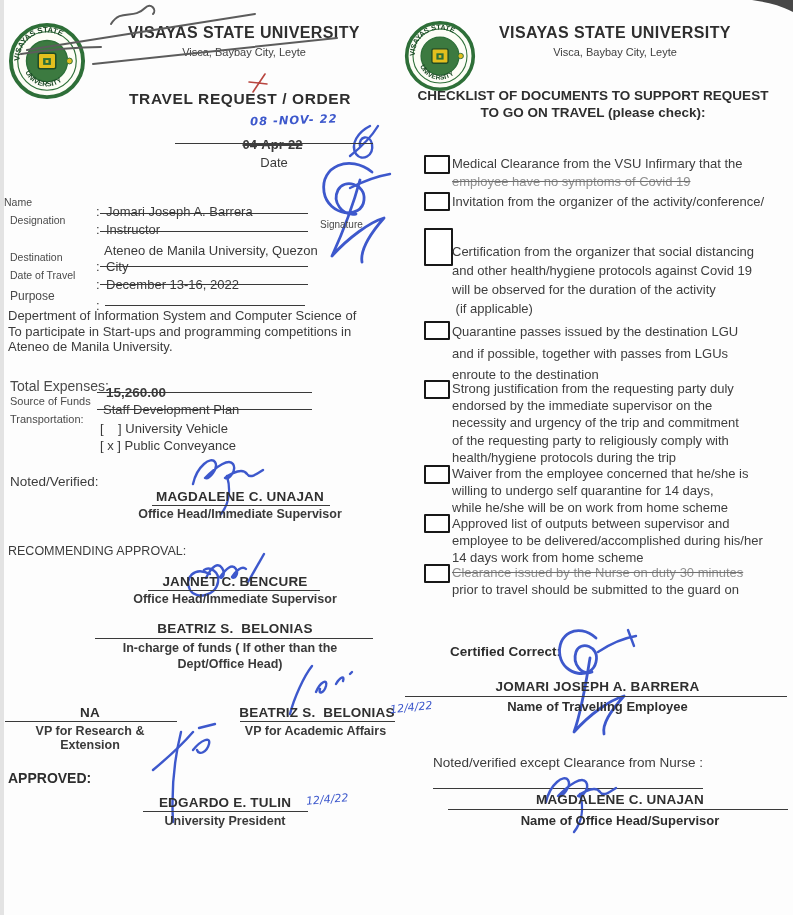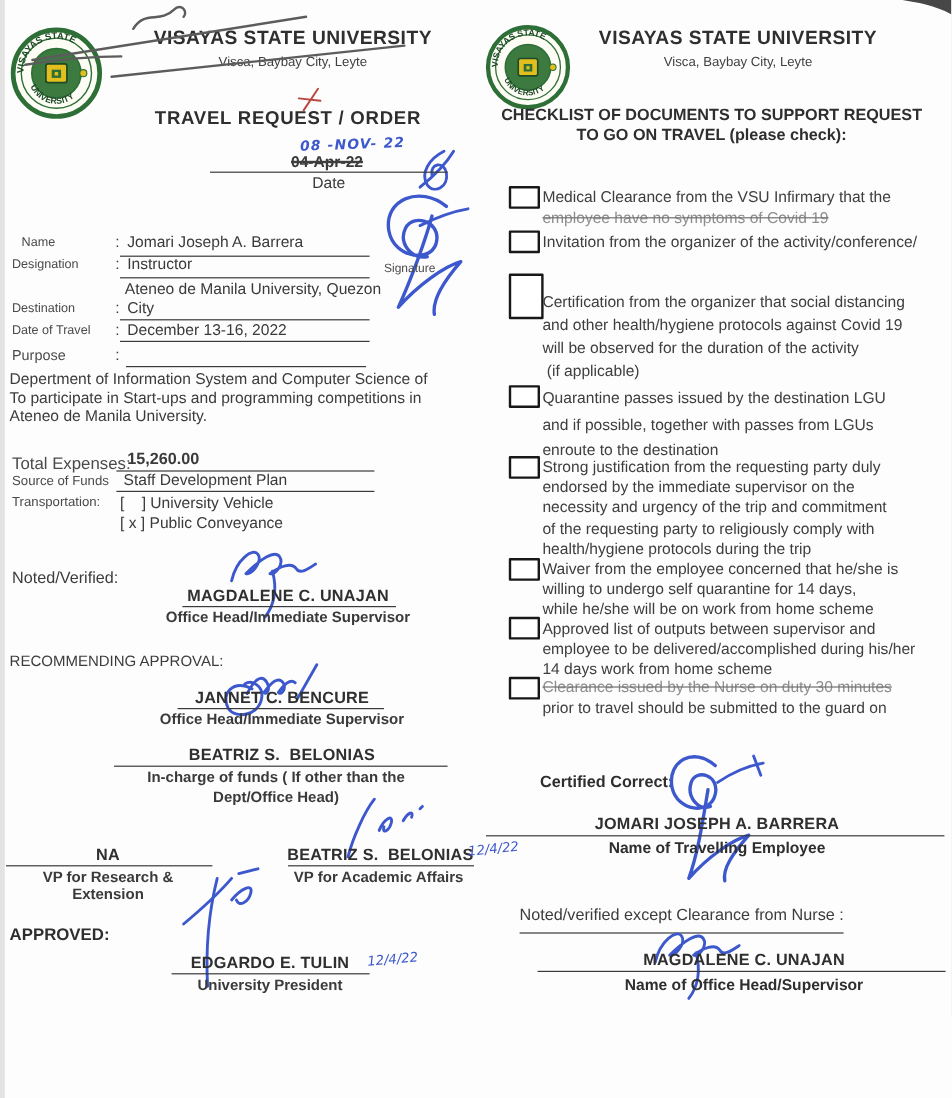--- a/index.html
+++ b/index.html
@@ -3,21 +3,21 @@
 <meta charset="utf-8">
 <style>
   html,body{margin:0;padding:0;background:#eee;}
   .page{position:relative;width:793px;height:915px;background:#fdfdfd;
         font-family:"Liberation Sans",sans-serif;color:#3c3c3c;overflow:hidden;}
   .edge{position:absolute;left:0;top:0;width:4px;height:915px;background:#e3e3e3;}
   .abs{position:absolute;}
   .c{text-align:center;}
   .b{font-weight:bold;}
   .lab{font-size:10.5px;color:#4a4a4a;}
-  .val{font-size:13px;color:#3a3a3a;}
+  .val{font-size:13px;color:#3a3a3a;margin-top:10px;}
   .univ{font-size:16px;font-weight:bold;color:#2f2f2f;letter-spacing:.4px;}
   .addr{font-size:11px;color:#3f3f3f;}
   .ftitle{font-size:15.5px;font-weight:bold;color:#2e2e2e;letter-spacing:.6px;}
   .name{font-weight:bold;font-size:13.5px;color:#2f2f2f;letter-spacing:.2px;}
   .sub{font-size:12.5px;color:#3a3a3a;font-weight:bold;}
   .ln{position:absolute;border-top:1.6px solid #3a3a3a;height:0;}
   .cb{position:absolute;width:22px;height:15px;border:2.6px solid #181818;background:#fff;border-radius:1px;}
   .ckl{font-size:13px;color:#3e3e3e;width:338px;}
   .struck{color:#8e8e8e;text-decoration:line-through;text-decoration-color:#707070;}
   .strikedate{text-decoration:line-through;text-decoration-thickness:1.8px;text-decoration-color:#3f3f3f;}
@@ -80,21 +80,21 @@
   </svg>
   <div class="ln" style="left:175px;top:143px;width:198px"></div>
   <div class="abs val c" style="left:175px;top:145px;width:198px">Date</div>
 
   <svg class="abs sig" style="left:298px;top:158px" width="100" height="112" viewBox="0 0 100 112">
     <path style="stroke-width:2.8" d="M74 14 C52 -4 22 8 26 34 C30 58 64 62 66 42 C68 26 46 20 40 32 C34 44 44 58 58 56"></path>
     <path style="stroke-width:2.8" d="M62 22 C56 44 44 76 34 98 C50 80 72 64 86 60 C72 76 62 92 64 104"></path>
     <path d="M52 30 C64 24 80 18 92 16"></path>
   </svg>
 
-  <div class="abs lab" style="left:18px;top:196px">Name</div>
+  <div class="abs lab" style="left:4px;top:196px">Name</div>
   <div class="abs val" style="left:96px;top:194px">:</div>
   <div class="abs val" style="left:106px;top:194px">Jomari Joseph A. Barrera</div>
   <div class="ln" style="left:100px;top:213px;width:208px"></div>
 
   <div class="abs lab" style="left:10px;top:214px">Designation</div>
   <div class="abs val" style="left:96px;top:212px">:</div>
   <div class="abs val" style="left:106px;top:212px">Instructor</div>
   <div class="ln" style="left:100px;top:231px;width:208px"></div>
   <div class="abs" style="left:320px;top:219px;font-size:10px;color:#4a4a4a">Signature</div>
 
@@ -247,21 +247,21 @@
   <svg class="abs sig" style="left:540px;top:622px" width="115" height="122" viewBox="0 0 115 122">
     <path style="stroke-width:2.8" d="M56 16 C38 0 16 12 20 34 C24 54 52 58 56 40 C60 24 40 18 36 30 C32 42 42 54 52 50"></path>
     <path style="stroke-width:2.8" d="M50 36 C46 60 42 88 34 110 C50 92 70 78 84 74 C70 90 62 102 64 112"></path>
     <path d="M58 30 C70 22 84 16 96 14"></path>
     <path d="M88 8 L94 24"></path>
   </svg>
   <div class="abs name c" style="left:405px;top:679px;width:385px">JOMARI JOSEPH A. BARRERA</div>
   <div class="ln" style="left:405px;top:696px;width:382px"></div>
   <div class="abs c b" style="left:405px;top:699px;width:385px;font-size:13px;color:#2e2e2e">Name of Travelling Employee</div>
 
-  <div class="abs" style="left:433px;top:755px;font-size:13.5px;border-bottom:1.4px solid #3a3a3a;padding-bottom:7px">Noted/verified except Clearance from Nurse :</div>
+  <div class="abs" style="left:433px;top:755px;font-size:13.5px;border-bottom:1.4px solid #3a3a3a;padding-bottom:18px">Noted/verified except Clearance from Nurse :</div>
   <svg class="abs sig" style="left:538px;top:766px" width="85" height="68" viewBox="0 0 85 68">
     <path d="M8 36 C12 18 26 8 30 14 C34 20 24 32 20 30 C32 18 44 10 48 16 C52 22 44 32 40 30 C48 24 58 20 62 26 C65 31 72 26 78 22"></path>
     <path d="M42 28 C46 42 44 56 36 66"></path>
   </svg>
   <div class="abs name c" style="left:450px;top:792px;width:340px">MAGDALENE C. UNAJAN</div>
   <div class="ln" style="left:448px;top:809px;width:340px"></div>
   <div class="abs c b" style="left:450px;top:813px;width:340px;font-size:13px;color:#2e2e2e">Name of Office Head/Supervisor</div>
 
 </div>
 

